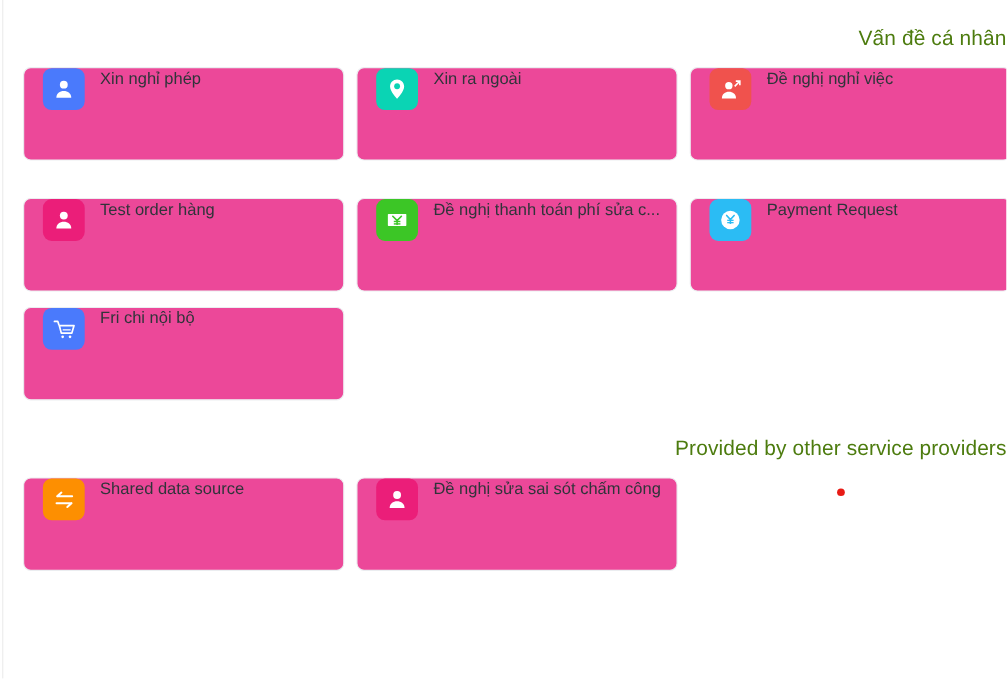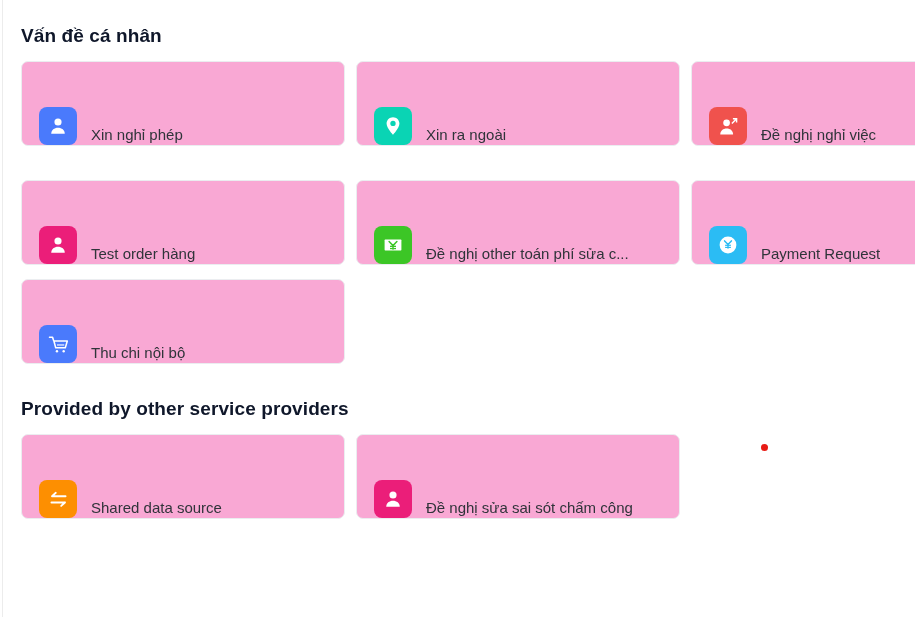--- a/index.html
+++ b/index.html
@@ -37,42 +37,43 @@
     top: 0;
     width: 915px;
     padding: 0 0 0 21px;
   }
 
   .section { margin: 0; }
 
   .section-title {
     font-size: 19px;
     line-height: 22px;
-    color: #0f172a;
-    font-weight: 700;
+    color: #4d7c0f;
+    font-weight: 400;
     letter-spacing: 0.1px;
     margin: 0;
     padding: 0;
+    text-align: right;
   }
 
   .card-grid {
     display: flex;
     flex-wrap: wrap;
     gap: 14px 11px;
     width: 1010px; 
   }
 
   .card {
-    width: 324px;
+    width: 292px;
     height: 85px;
-    background: #f9a8d4;
+    background: #ec4899;
     border: 1px solid #ebedf0;
     border-radius: 7px;
     display: flex;
-    align-items: flex-end;
+    align-items: flex-start;
     padding-left: 17px;
     cursor: pointer;
   }
 
   .card-icon {
     width: 38px;
     height: 38px;
     border-radius: 8px;
     flex: 0 0 38px;
     display: flex;
@@ -154,21 +155,21 @@
           <div class="card">
             <span class="card-icon" style="background: rgb(60, 198, 38);">
               <svg width="24" height="24" viewBox="0 0 24 24" aria-hidden="true">
                 <rect x="3.6" y="6.6" width="16.8" height="10.8" rx="0.6" fill="white"></rect>
                 <path d="M8.1 8.6l3.9 4 3.9-4" stroke="#3cc626" stroke-width="1.5" fill="none" stroke-linecap="round"></path>
                 <rect x="9" y="12.7" width="6" height="1.3" fill="#3cc626"></rect>
                 <rect x="9" y="14.9" width="6" height="1.3" fill="#3cc626"></rect>
                 <rect x="11.3" y="12.2" width="1.4" height="4.4" fill="#3cc626"></rect>
               </svg>
             </span>
-            <span class="card-label">Đề nghị other toán phí sửa c...</span>
+            <span class="card-label">Đề nghị thanh toán phí sửa c...</span>
           </div>
           <div class="card">
             <span class="card-icon" style="background: rgb(43, 188, 244);">
               <svg width="24" height="24" viewBox="0 0 24 24" aria-hidden="true">
                 <circle cx="12" cy="12" r="8.4" fill="white"></circle>
                 <path d="M8.6 7.9l3.4 3.6 3.4-3.6" stroke="#2bbcf4" stroke-width="1.5" fill="none" stroke-linecap="round"></path>
                 <rect x="9.1" y="11.7" width="5.8" height="1.2" fill="#2bbcf4"></rect>
                 <rect x="9.1" y="13.8" width="5.8" height="1.2" fill="#2bbcf4"></rect>
                 <rect x="11.3" y="11.3" width="1.4" height="4.3" fill="#2bbcf4"></rect>
               </svg>
@@ -177,21 +178,21 @@
           </div>
           <div class="card">
             <span class="card-icon" style="background: rgb(74, 122, 252);">
               <svg width="23" height="23" viewBox="0 0 24 24" aria-hidden="true">
                 <path d="M2.6 4.4h3.2l1 3.2M7.2 8.3h14l-2.1 7.1H9.1z" stroke="white" stroke-width="1.6" fill="none" stroke-linejoin="round" stroke-linecap="round"></path>
                 <path d="M10.4 12.5h7.6" stroke="white" stroke-width="1.2"></path>
                 <circle cx="10.4" cy="19" r="1.25" fill="white"></circle>
                 <circle cx="17.4" cy="19" r="1.25" fill="white"></circle>
               </svg>
             </span>
-            <span class="card-label">Thu chi nội bộ</span>
+            <span class="card-label">Fri chi nội bộ</span>
           </div>
         </div>
       </div>
       <div class="section" style="margin-top: 34px;">
         <div class="section-title">Provided by other service providers</div>
         <div class="card-grid" style="margin-top: 14px;">
           <div class="card">
             <span class="card-icon" style="background: rgb(253, 143, 1);">
               <svg width="23" height="23" viewBox="0 0 24 24" aria-hidden="true">
                 <path d="M19.4 8.6H5.2m0 0l4-3.6" stroke="white" stroke-width="1.9" fill="none" stroke-linecap="round" stroke-linejoin="round"></path>

